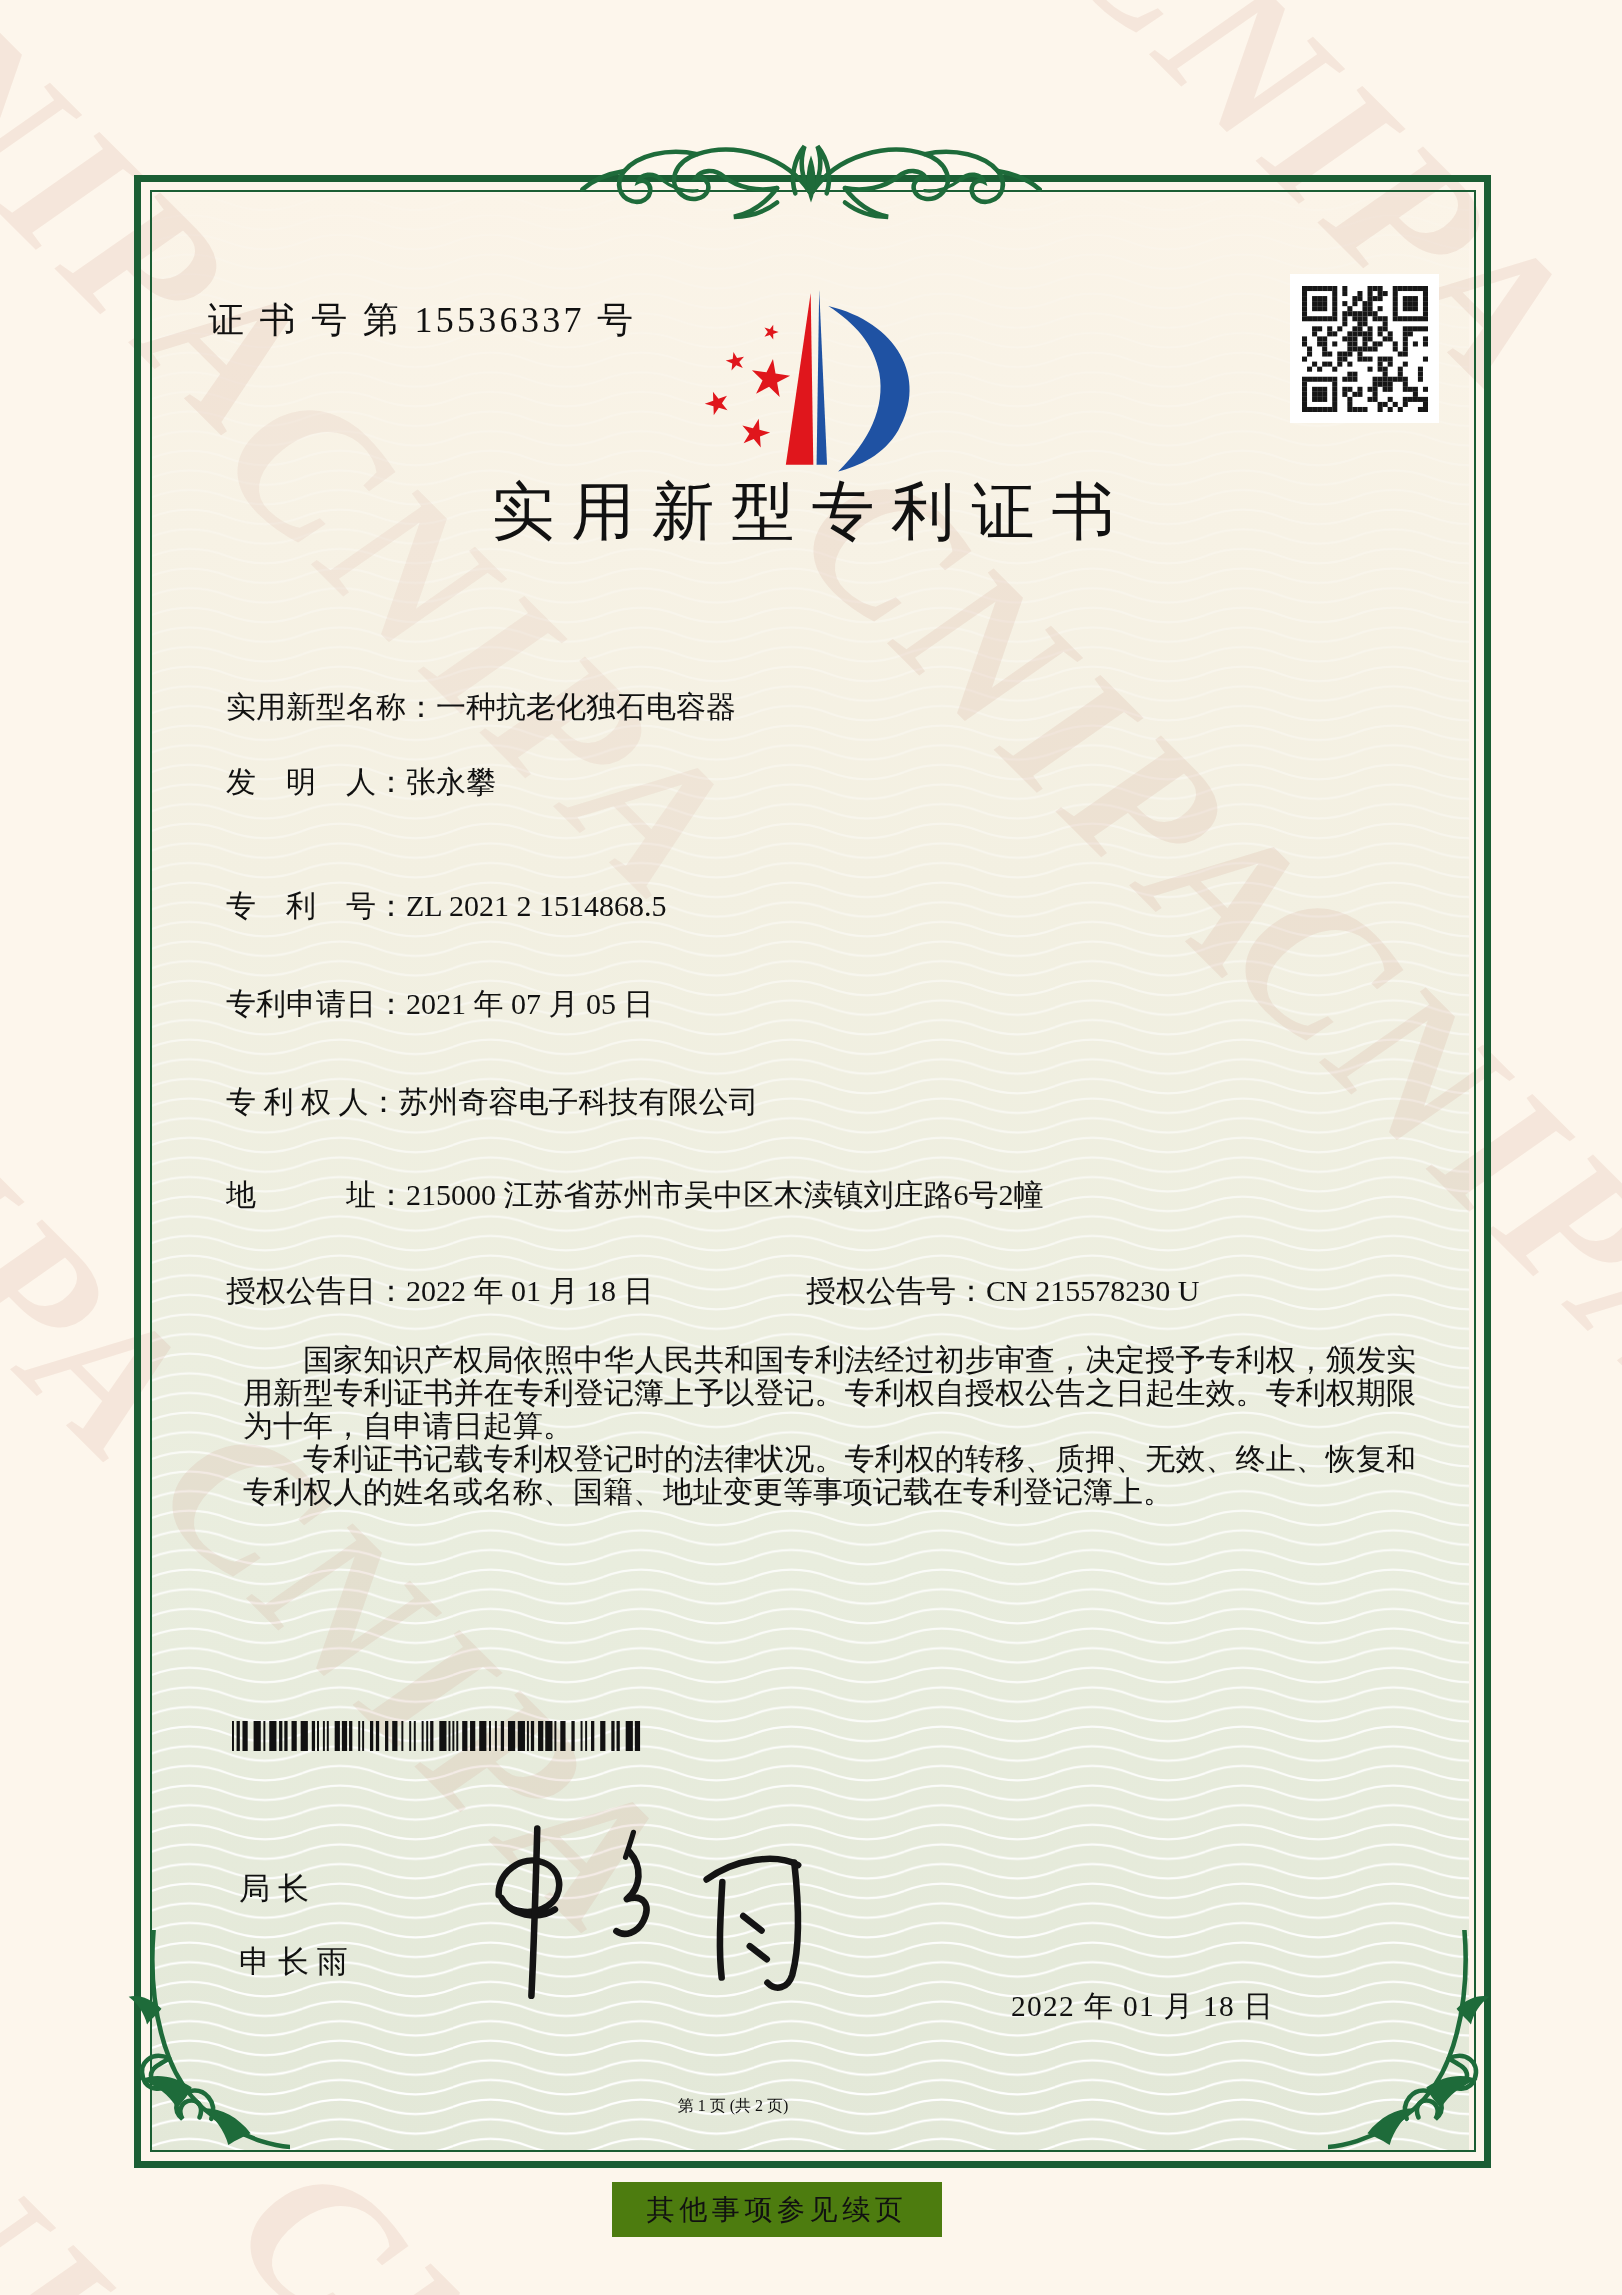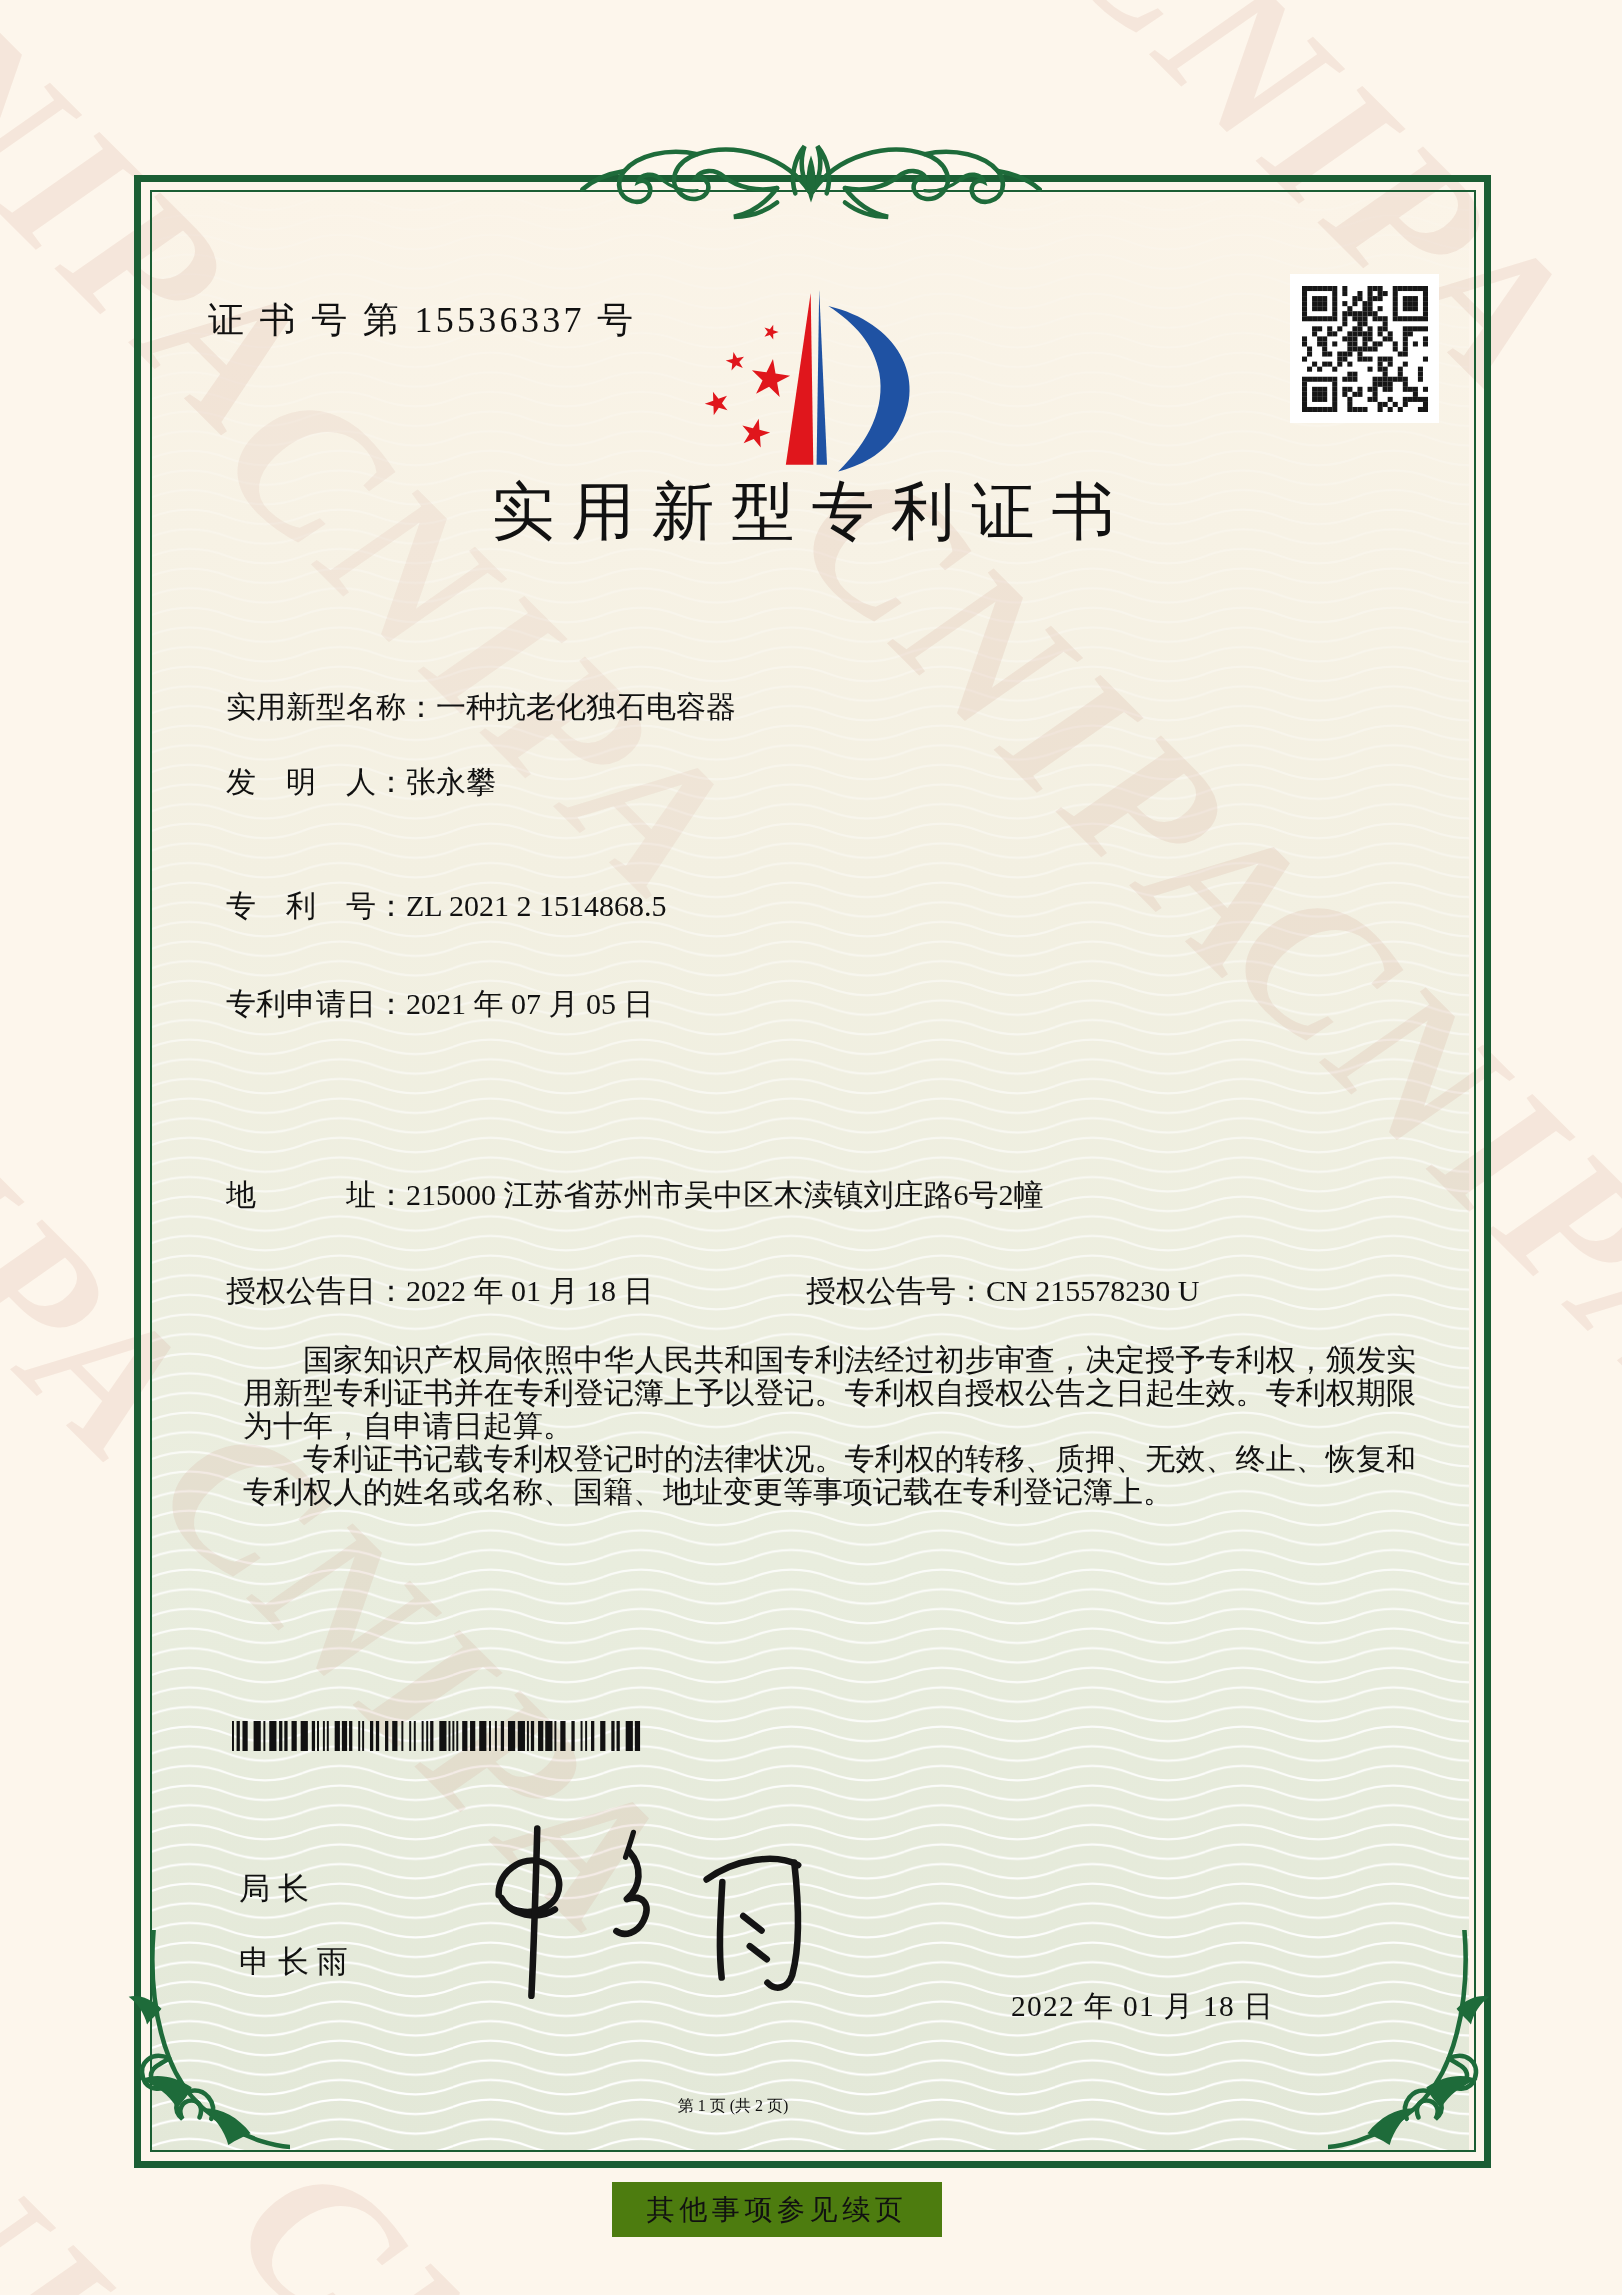--- a/index.html
+++ b/index.html
@@ -475,20 +475,23 @@
   </div>
   <div class="field f2">
     <span>发　明　人：</span><span>张永攀</span>
   </div>
   <div class="field f3">
     <span>专　利　号：</span><span>ZL 2021 2 1514868.5</span>
   </div>
   <div class="field f4">
     <span>专利申请日：</span><span>2021 年 07 月 05 日</span>
   </div>
+  <div class="field f5">
+    <span>专 利 权 人：</span><span>苏州奇容电子科技有限公司</span>
+  </div>
   <div class="field f6">
     <span>地　　　址：</span><span>215000 江苏省苏州市吴中区木渎镇刘庄路6号2幢</span>
   </div>
   <div class="field f7">
     <span>授权公告日：</span><span>2022 年 01 月 18 日</span>
     <span class="pair2">
       <span>授权公告号：</span><span>CN 215578230 U</span>
     </span>
   </div>
 

